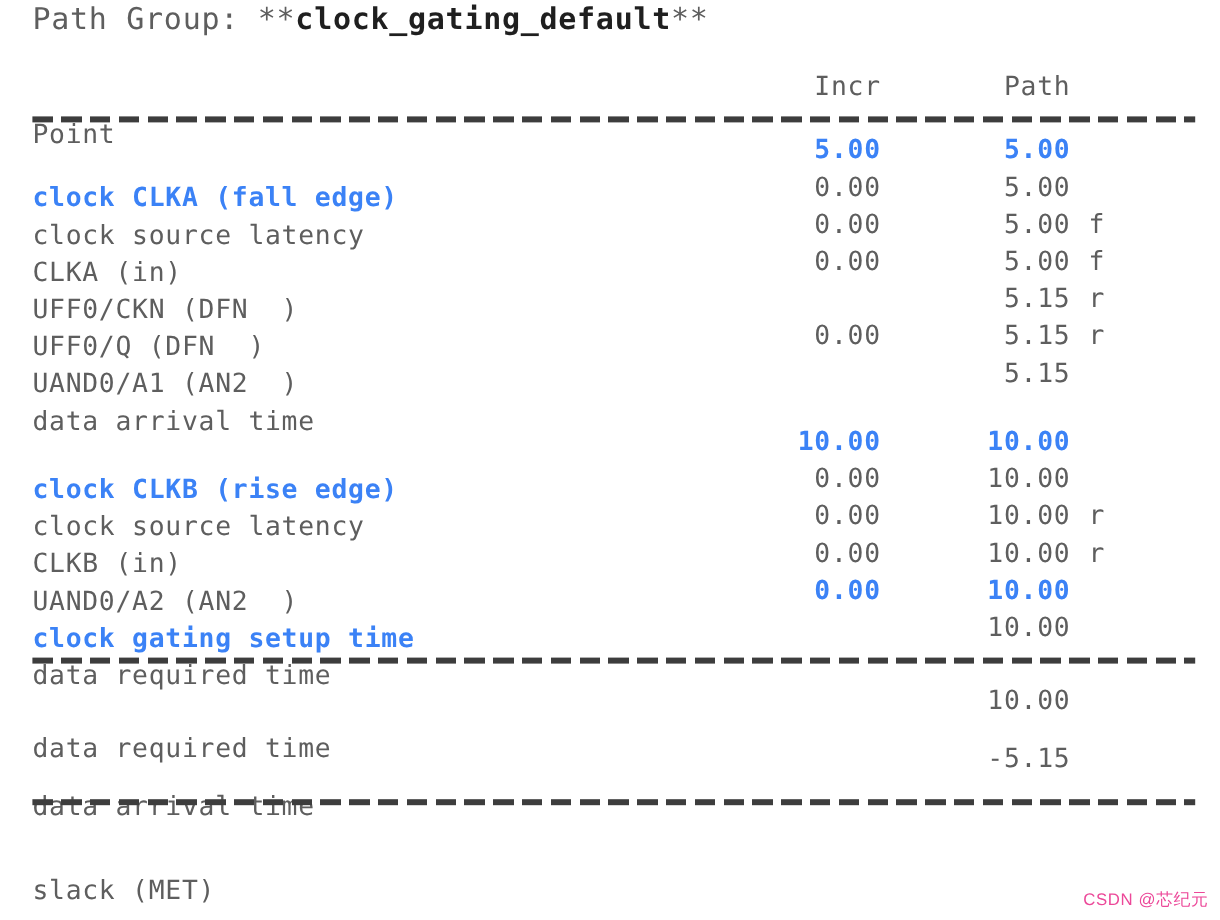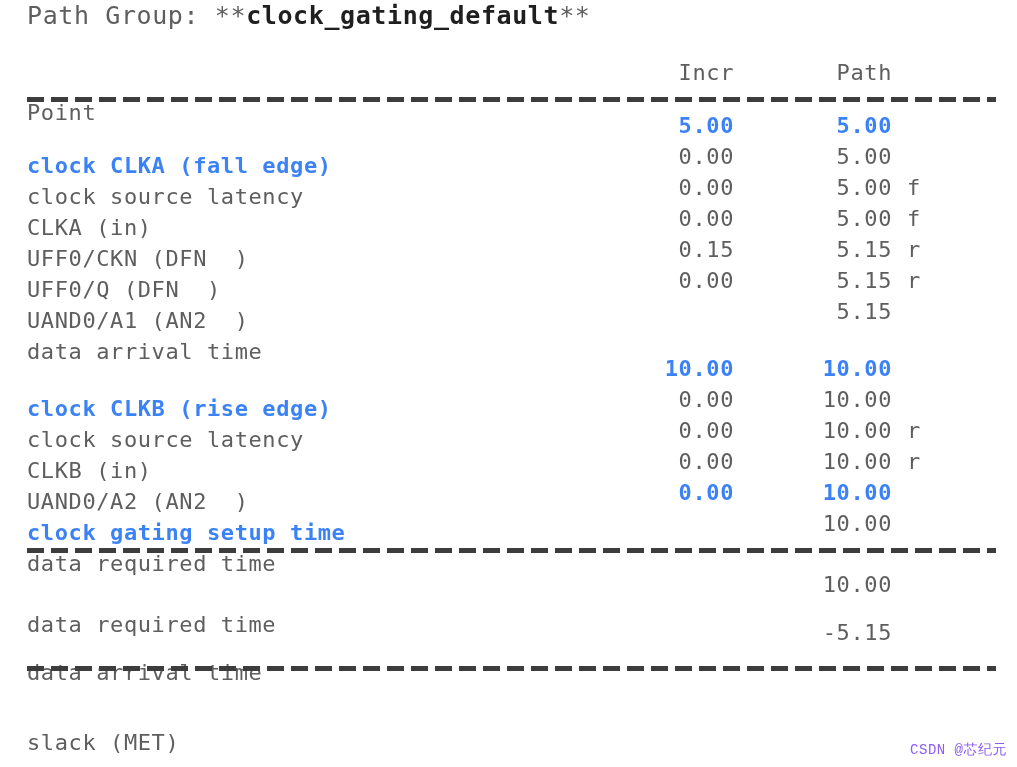--- a/index.html
+++ b/index.html
@@ -102,23 +102,23 @@
   .gap-md { height: 26px; }
 
   
   .line.loose { height: 48px; line-height: 48px; }
 
   
   #watermark {
     position: absolute;
     right: 10px;
     bottom: 8px;
-    font-family: Liberation Mono, monospace;
+    font-family: Liberation Sans, sans-serif;
     font-size: 14px;
-    color: #8b5cf6;
+    color: #ec4899;
     letter-spacing: 0.5px;
     white-space: pre;
     margin-top: 15px;
   }
 </style>
 </head>
 <body>
 
 <div id="report">
 
@@ -156,21 +156,20 @@
     <span class="col-edge">f</span>
   </div>
   <div class="line">
     <span class="col-point">UFF0/CKN (DFN  )</span>
     <span class="col-incr">0.00</span>
     <span class="col-path">5.00</span>
     <span class="col-edge">f</span>
   </div>
   <div class="line">
     <span class="col-point">UFF0/Q (DFN  )</span>
-    <span class="col-incr">0.15</span>
     <span class="col-path">5.15</span>
     <span class="col-edge">r</span>
   </div>
   <div class="line">
     <span class="col-point">UAND0/A1 (AN2  )</span>
     <span class="col-incr">0.00</span>
     <span class="col-path">5.15</span>
     <span class="col-edge">r</span>
   </div>
   <div class="line">

